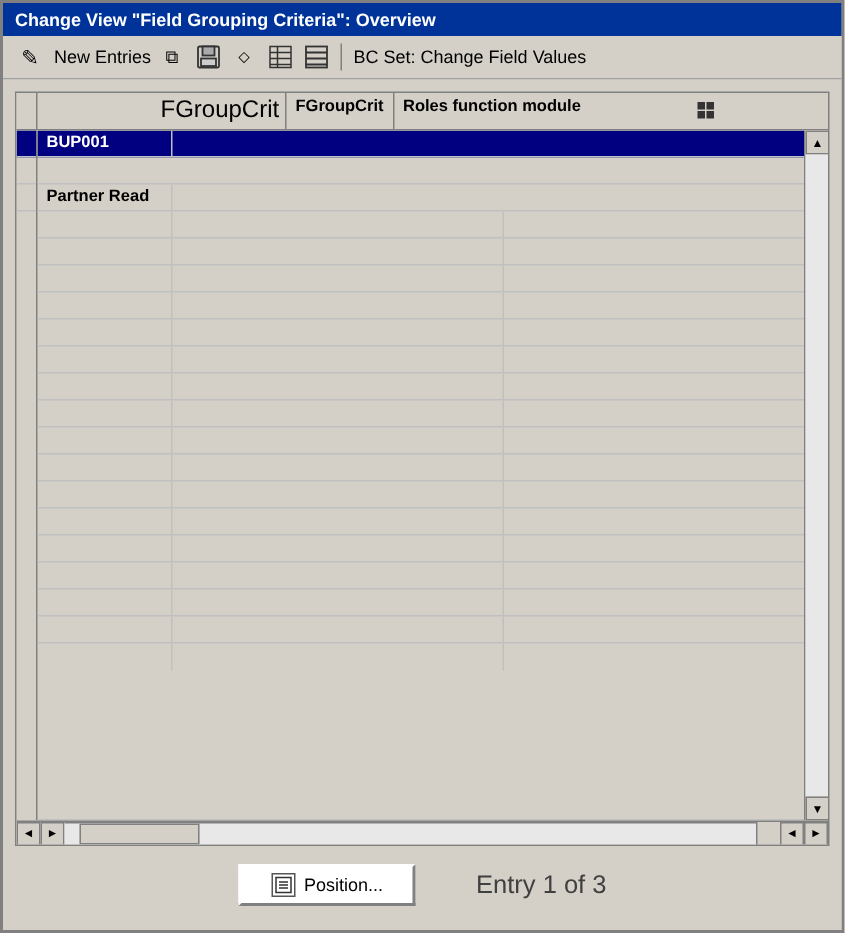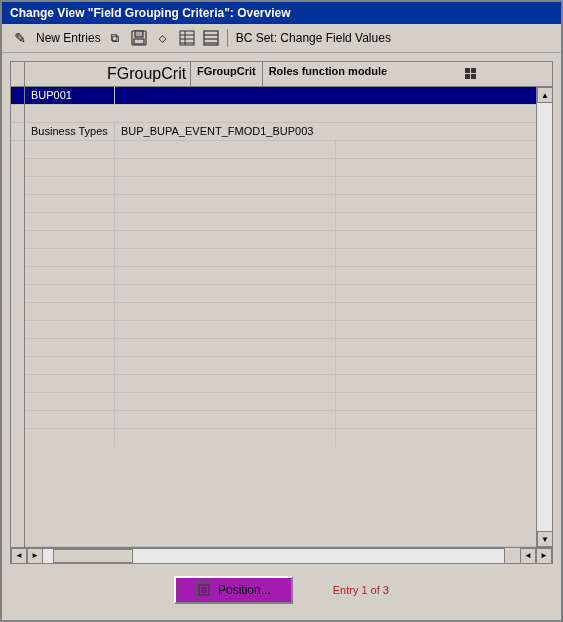--- a/index.html
+++ b/index.html
@@ -173,34 +173,34 @@
       cursor: pointer;
     }
     .footer {
       padding: 8px;
       display: flex;
       align-items: center;
       justify-content: center;
       gap: 40px;
     }
     .position-btn {
-      background: #a21caf;
+      background: #ffffff;
       border: 2px solid #808080;
       border-top-color: #ffffff;
       border-left-color: #ffffff;
       padding: 4px 20px;
       cursor: pointer;
       font-size: 12px;
       display: flex;
       align-items: center;
       gap: 6px;
     }
     .entry-info {
-      font-size: 11px;
-      color: #b91c1c;
+      font-size: 17px;
+      color: #404040;
     }
     .icon-small-grid {
       display: grid;
       grid-template-columns: 5px 5px;
       grid-template-rows: 5px 5px;
       gap: 1px;
       width: 12px;
       height: 12px;
     }
     .icon-small-grid div {
@@ -262,42 +262,41 @@
         <div class="table-header-cell icon-cell" style="width:16px; min-width:16px;">
           <div class="icon-small-grid">
               <div></div>
               <div></div>
               <div></div>
               <div></div>
             </div>
         </div>
       </div>
 
-      <div style="display:flex; flex:1; overflow:hidden;">
+      <div style="display:flex; flex:1; overflow:hidden;font-weight:bold;">
 
         <div class="row-indicators">
           <div class="row-ind-cell selected"></div>
           <div class="row-ind-cell"></div>
           <div class="row-ind-cell"></div>
 
           <div class="row-ind-cell" style="height:306px; border-bottom:none;"></div>
         </div>
 
         <div class="table-data" style="flex:1; overflow:hidden; display:flex; flex-direction:column;">
 
           <div class="table-row selected">
             <div class="table-cell" style="color:white;">BUP001</div>
           </div>
 
           <div class="table-row">
           </div>
 
           <div class="table-row">
-            <div class="table-cell">Business Types</div>
-            <div class="table-cell" style="border-right:none;">BUP_BUPA_EVENT_FMOD1_BUP003</div>
+            <div class="table-cell">Partner Read</div>
           </div>
 
           <div style="flex:1; border-bottom:1px solid #c0c0c0;">
 
             <div style="height:18px; border-bottom:1px solid #c0c0c0; display:grid; grid-template-columns:90px 1fr 200px;">
               <div style="border-right:1px solid #c0c0c0; height:100%;"></div>
               <div style="border-right:1px solid #c0c0c0; height:100%;"></div>
               <div style="height:100%;"></div>
             </div>
             <div style="height:18px; border-bottom:1px solid #c0c0c0; display:grid; grid-template-columns:90px 1fr 200px;">

